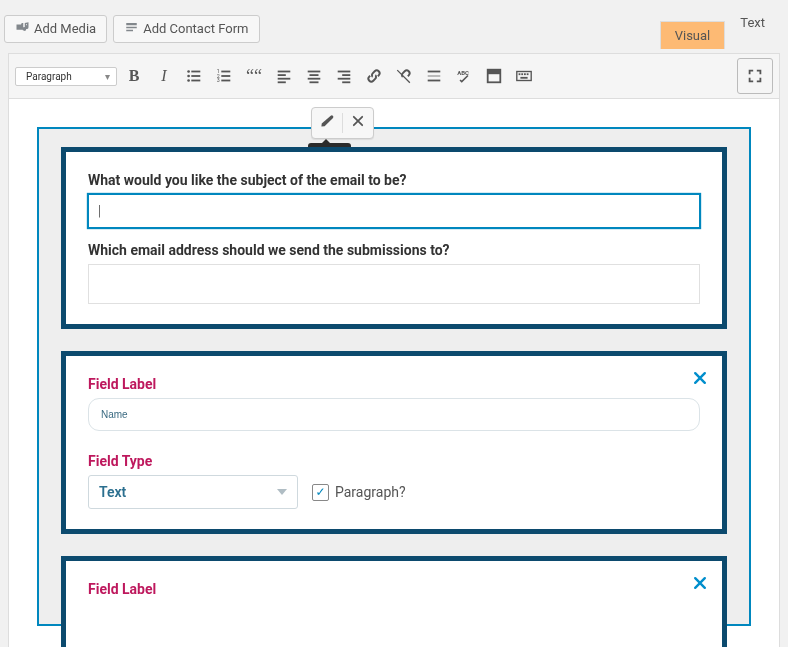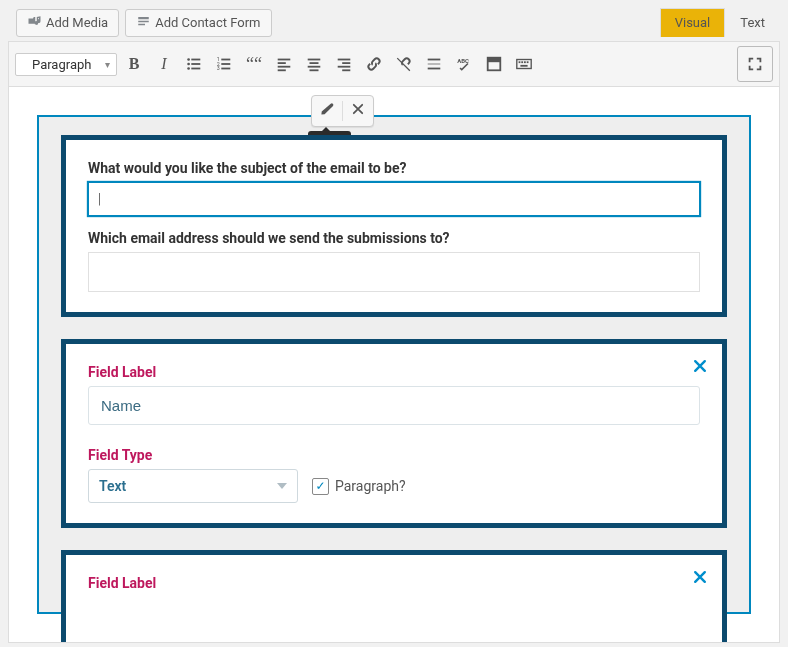--- a/index.html
+++ b/index.html
@@ -6,21 +6,21 @@
     margin: 0;
     font-family: -apple-system, BlinkMacSystemFont, "Segoe UI", Roboto, Helvetica, Arial, sans-serif;
     font-size: 13px;
     color: #333;
     background: #f1f1f1;
     width: 788px;
   }
   .top-row {
     display: flex;
     align-items: center;
-    padding: 8px 8px 0 16px;
+    padding: 8px 8px 0 4px;
   }
   .btn {
     display: inline-flex;
     align-items: center;
     gap: 4px;
     background: #f7f7f7;
     border: 1px solid #ccc;
     border-radius: 3px;
     padding: 4px 10px;
     font-size: 13px;
@@ -34,39 +34,40 @@
     display: flex;
   }
   .tab {
     padding: 6px 14px;
     font-size: 13px;
     color: #555;
     cursor: pointer;
     border: 1px solid transparent;
   }
   .tab.active {
-    background: #eab308;
+    background: #fdba74;
     border: 1px solid #ddd;
     border-bottom: none;
+    margin-top: 13px;
   }
   .toolbar-row {
     background: #f5f5f5;
     border: 1px solid #ddd;
     margin: 4px 8px 0 8px;
     padding: 4px 6px;
     display: flex;
     align-items: center;
     gap: 4px;
   }
   .format-select {
     background: #fff;
     border: 1px solid #ccc;
     border-radius: 2px;
-    padding: 3px 22px 3px 16px;
-    font-size: 13px;
+    padding: 3px 22px 3px 10px;
+    font-size: 10px;
     color: #333;
     position: relative;
     cursor: pointer;
     width: 102px;
     box-sizing: border-box;
     display: inline-flex;
     align-items: center;
   }
   .format-select::after {
     content: "▾";
@@ -186,24 +187,24 @@
   }
   .select-wrap .chev {
     width: 0; height: 0;
     border-left: 5px solid transparent;
     border-right: 5px solid transparent;
     border-top: 6px solid #b0bdc4;
   }
   .textin {
     width: 100%;
     border: 1px solid #dbe3e7;
-    border-radius: 3px;
+    border-radius: 11px;
     padding: 10px 12px;
     color: #3b6b82;
-    font-size: 15px;
+    font-size: 10px;
     font-weight: 500;
     box-sizing: border-box;
   }
   .checkbox-label {
     display: inline-flex;
     align-items: center;
     gap: 6px;
     font-size: 14px;
     color: #555;
   }

